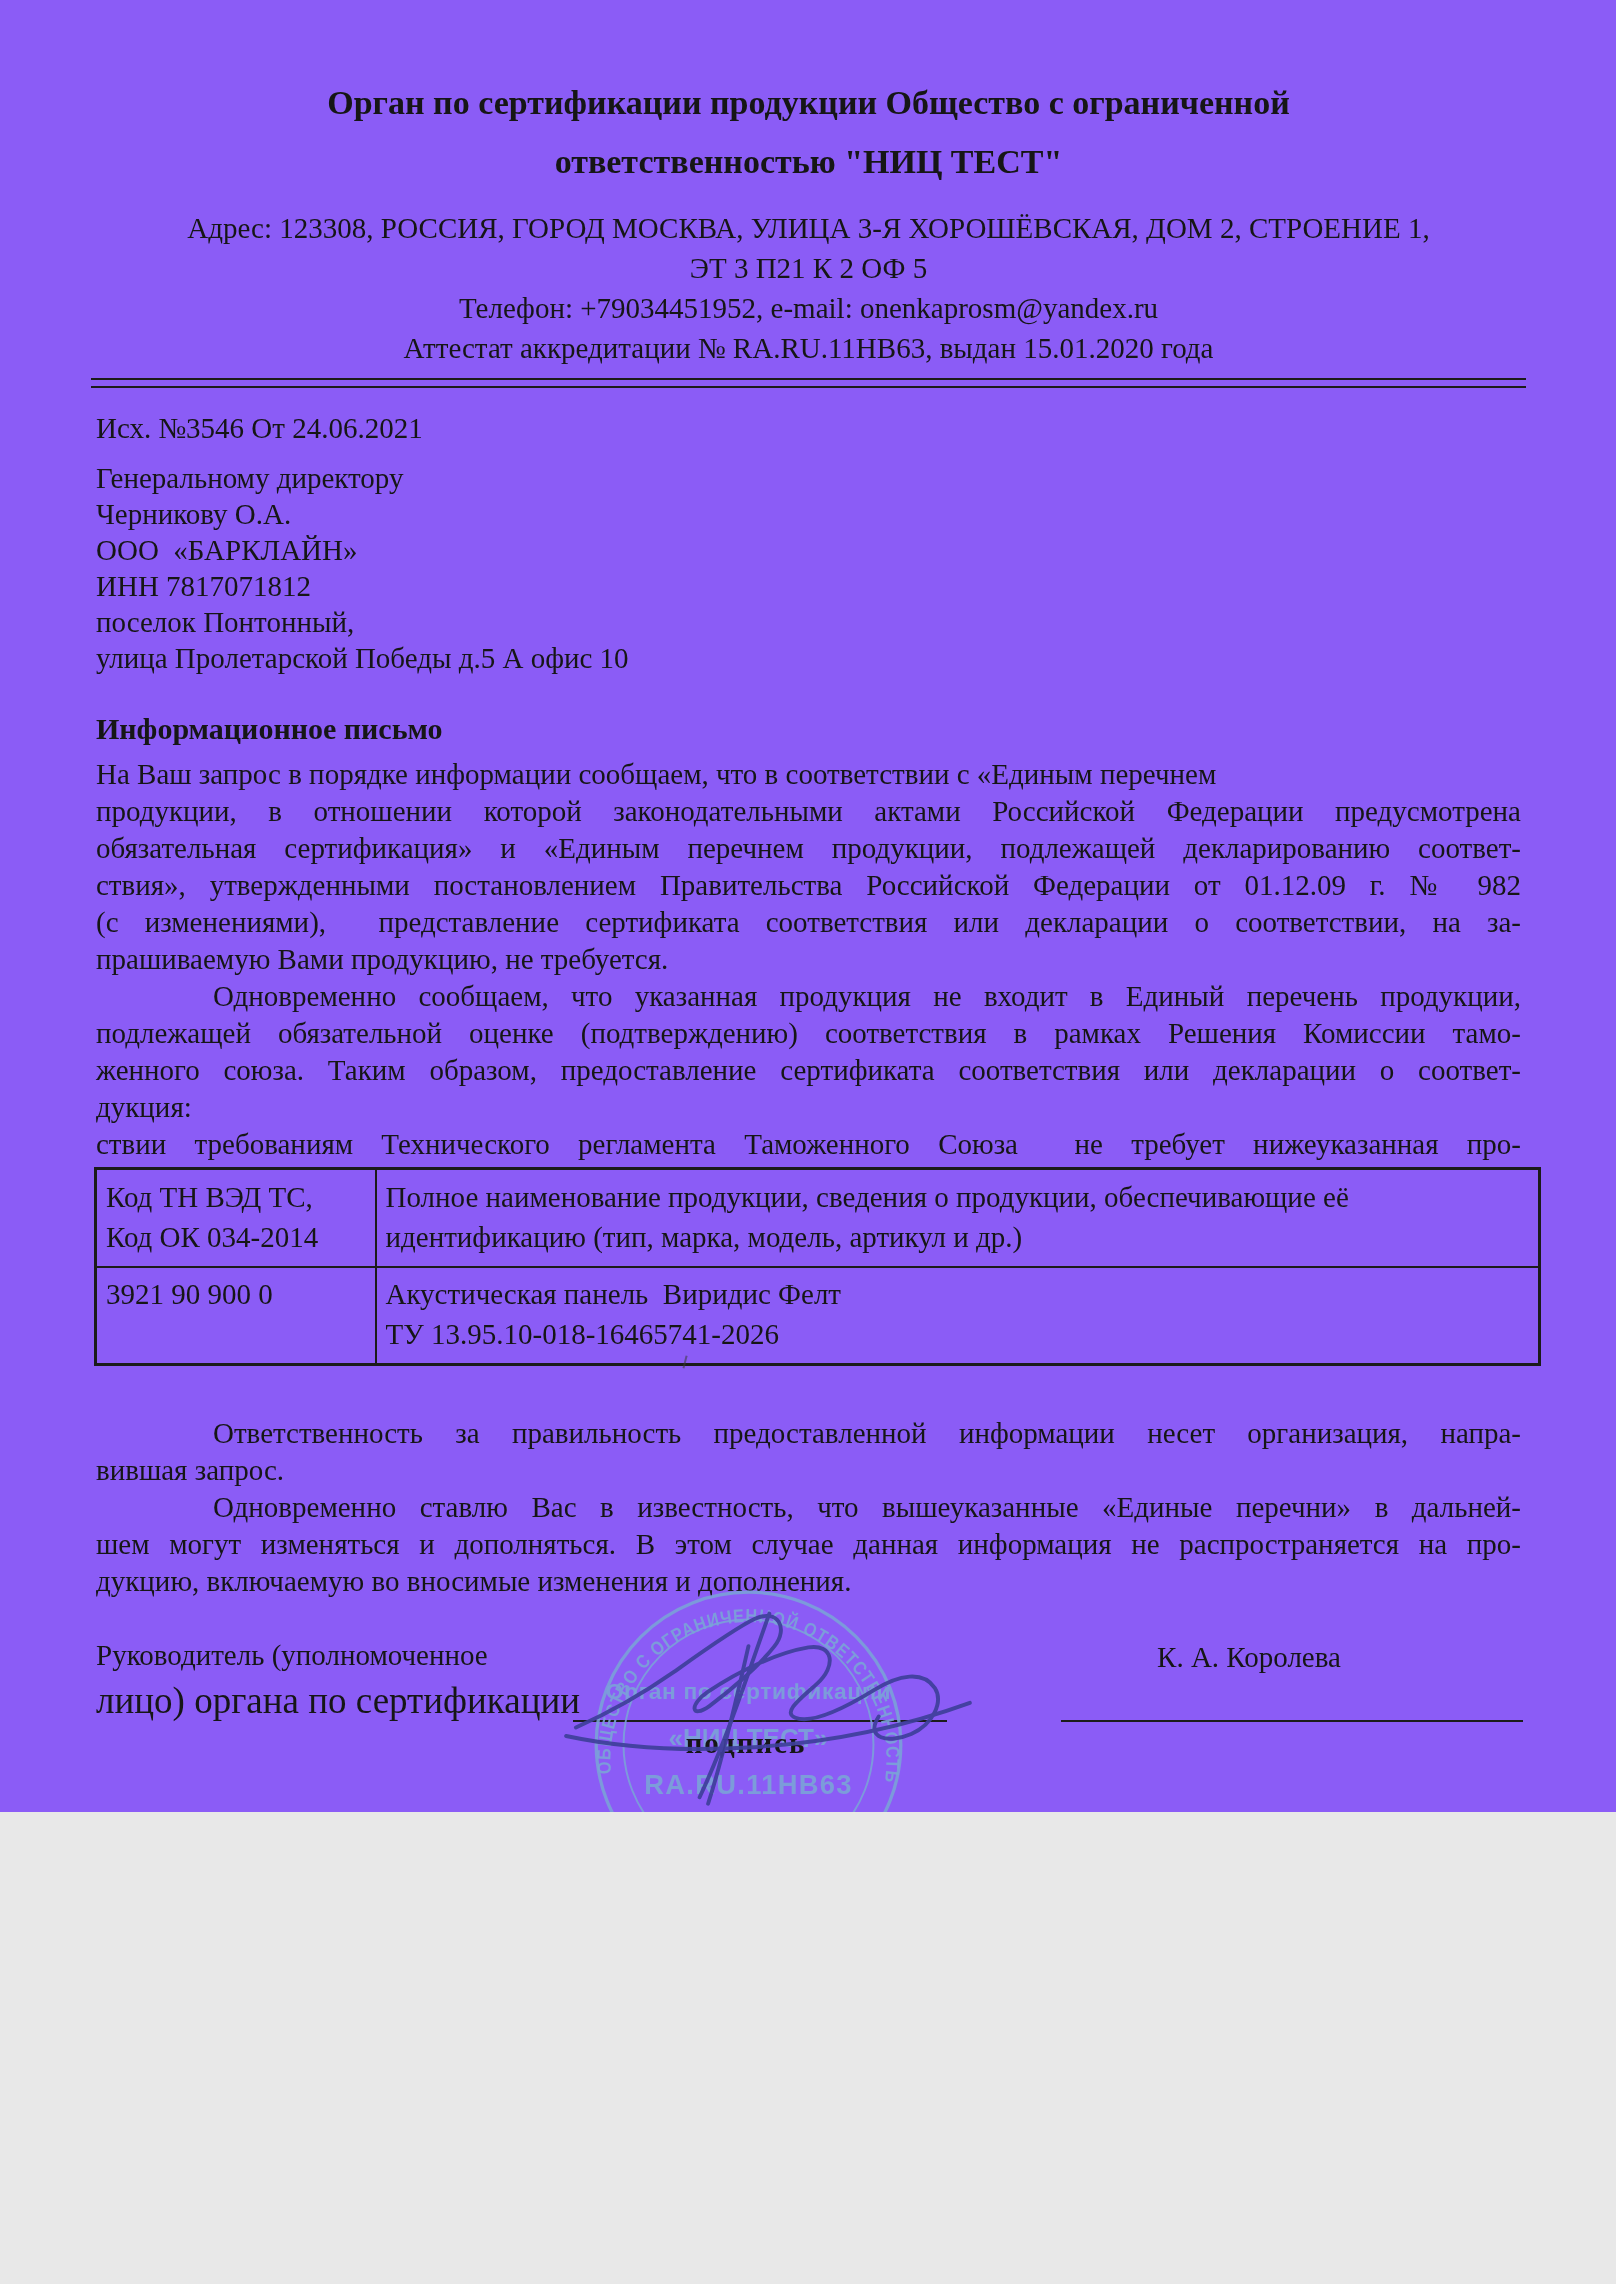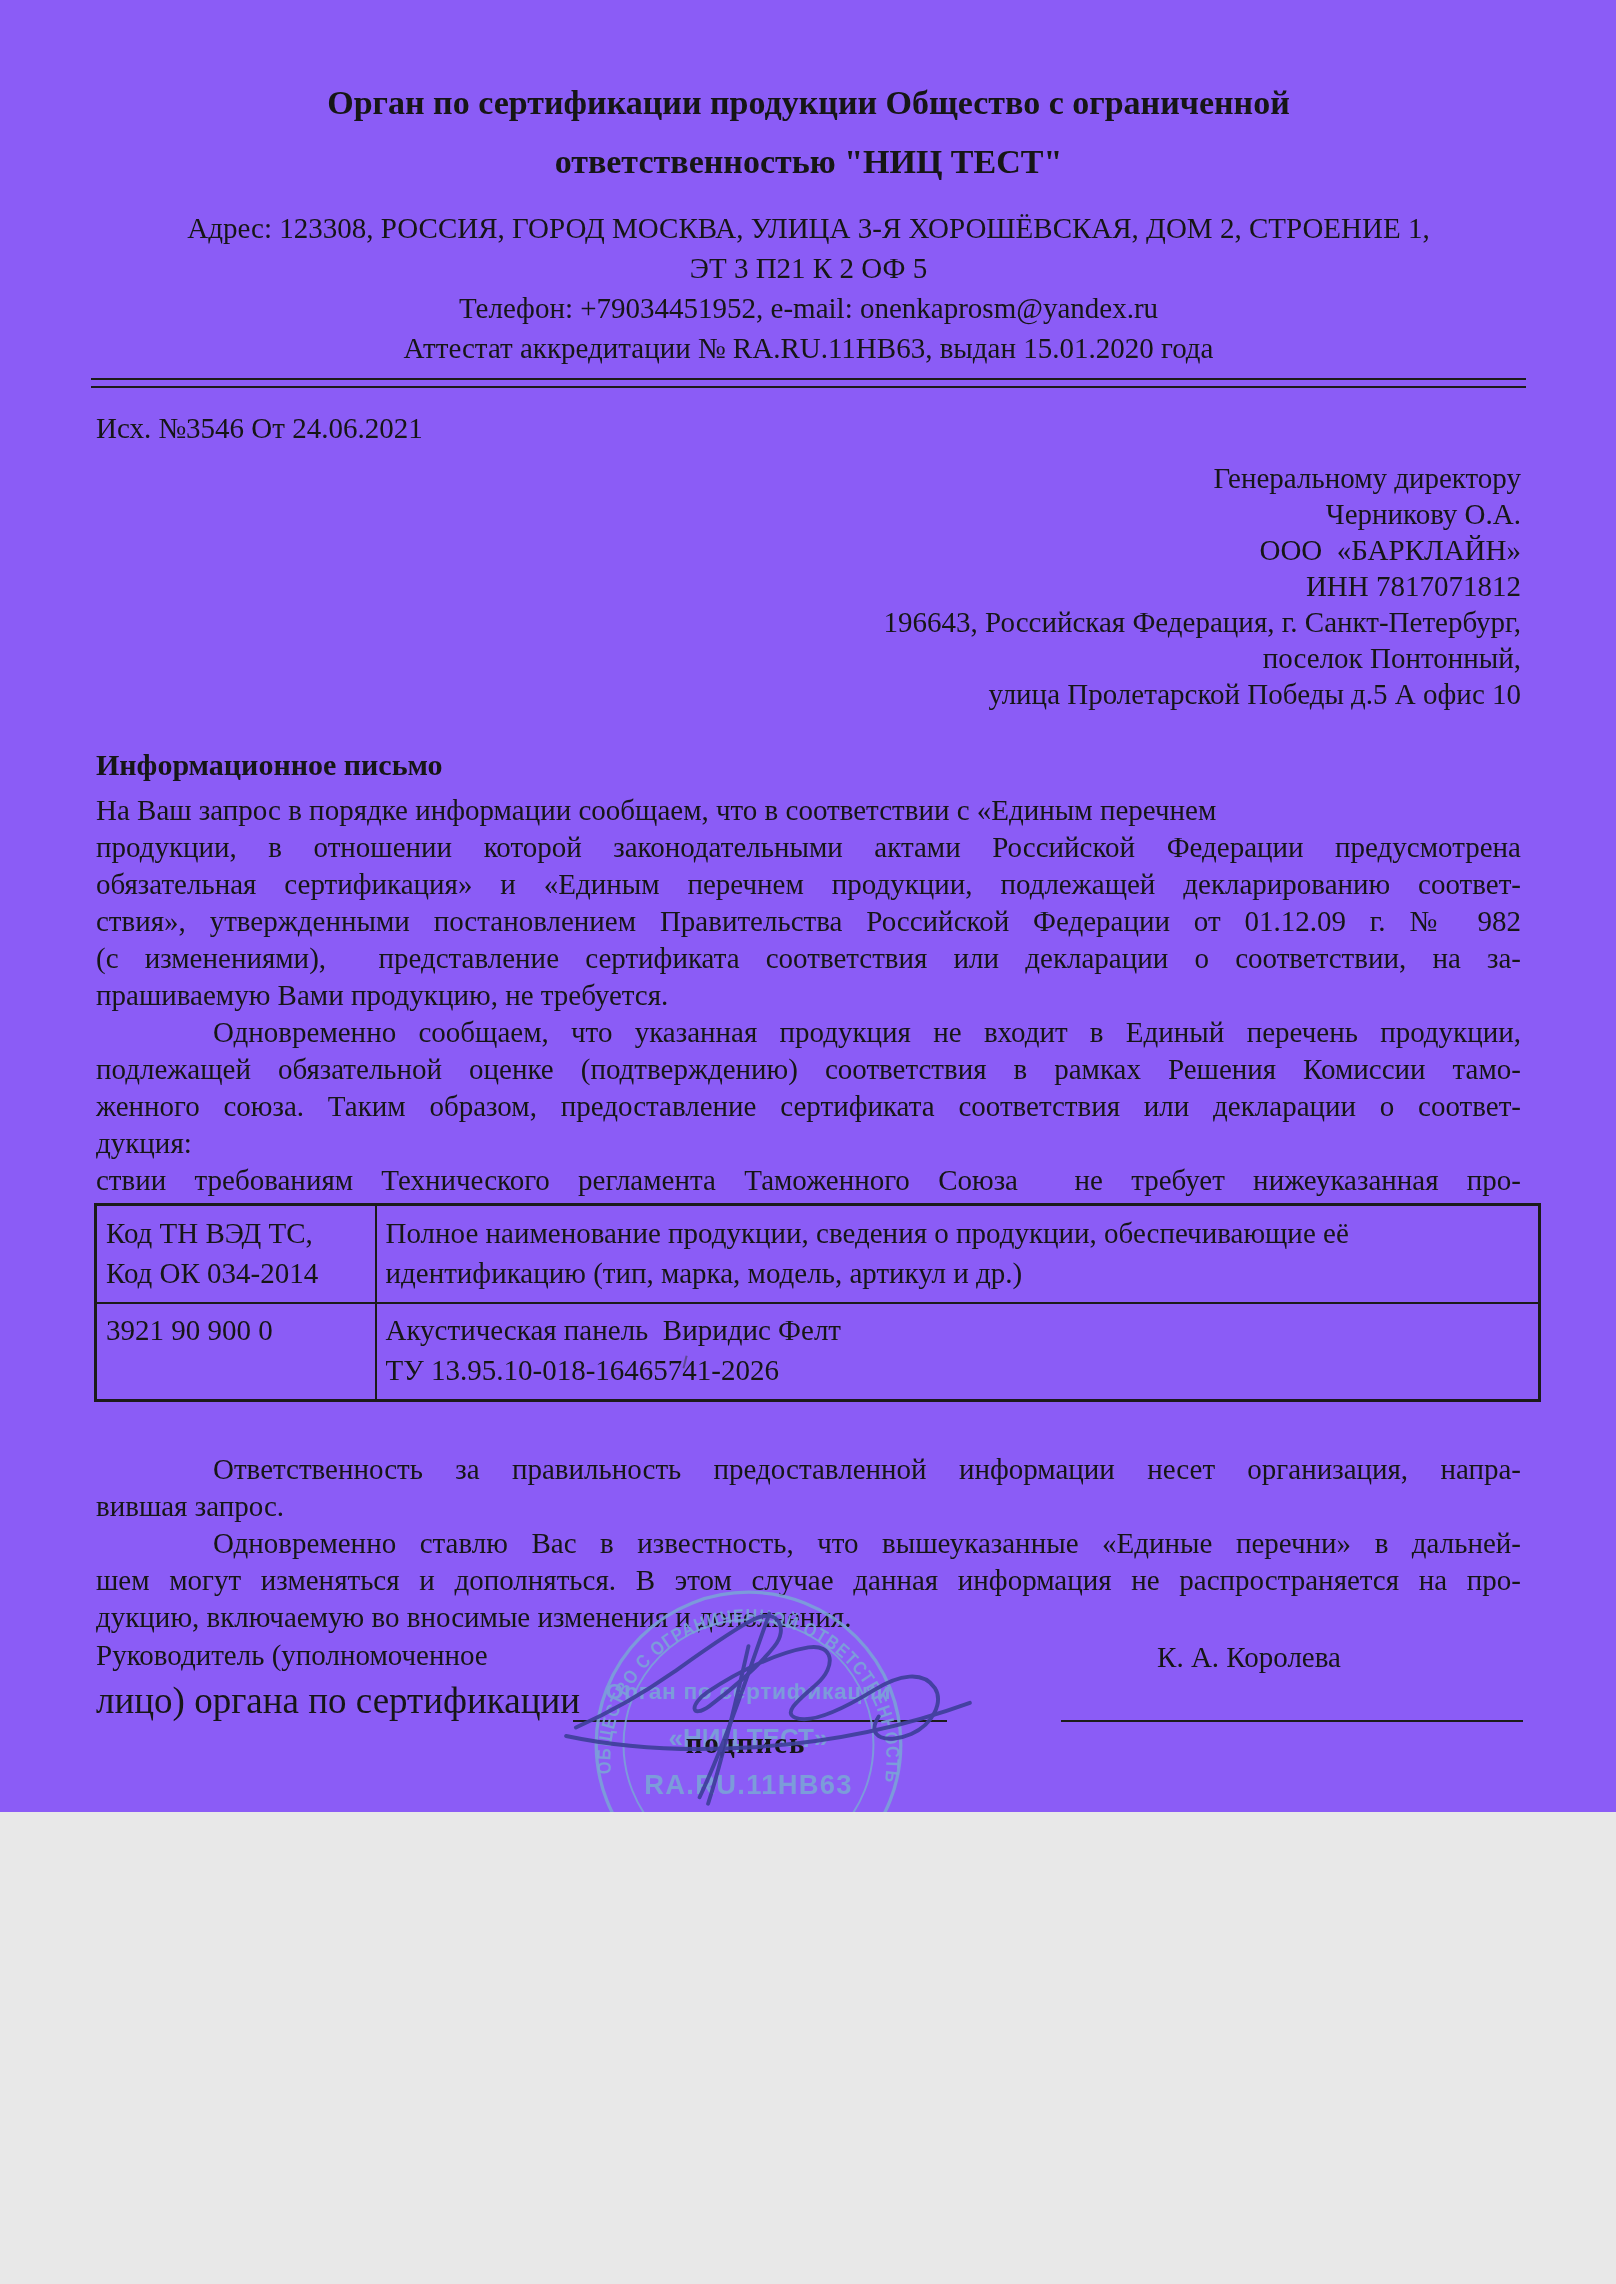--- a/index.html
+++ b/index.html
@@ -13,21 +13,21 @@
   .content { position:absolute; left:96px; right:96px; top:0; }
 
   .org-title { margin-top:73px; text-align:center; font-weight:bold; font-size:34px; line-height:59px; }
   .org-details { margin-top:17px; text-align:center; font-size:29px; line-height:40px; }
 
   .double-rule { margin-top:10.4px; margin-left:-5.2px; margin-right:-5.2px; height:5.9px;
                  border-top:2.6px solid #1b1b1b; border-bottom:2.6px solid #1b1b1b; }
 
   .ref-line { margin-top:22px; font-size:29px; line-height:37px; }
 
-  .recipient { margin-top:13px; text-align:right; font-size:29px; line-height:36px; }
+  .recipient { margin-top:13px; font-size:29px; line-height:36px; }
 
   .letter-heading { margin-top:34px; text-align:left; font-weight:bold; font-size:30px; line-height:37px; }
 
   .para { font-size:29px; line-height:37px; }
   .para.first { margin-top:9px; }
   .para.after-table { margin-top:49px; }
   .ln { min-height:37px; }
   .jl { text-align:justify; text-align-last:justify; }
   .ind { text-indent:117px; }
 
@@ -77,21 +77,20 @@
 
     <div class="double-rule"></div>
 
     <div class="ref-line">Исх. №3546 От 24.06.2021</div>
 
     <div class="recipient">
       <div>Генеральному директору</div>
       <div>Черникову О.А.</div>
       <div>ООО&nbsp; «БАРКЛАЙН»</div>
       <div>ИНН 7817071812</div>
-      <div>196643, Российская Федерация, г. Санкт-Петербург,</div>
       <div>поселок Понтонный,</div>
       <div>улица Пролетарской Победы д.5 А офис 10</div>
     </div>
 
     <div class="letter-heading">Информационное письмо</div>
 
     <div class="para first">
       <div class="ln">На Ваш запрос в порядке информации сообщаем, что в соответствии с «Единым перечнем</div>
       <div class="ln jl">продукции, в отношении которой законодательными актами Российской Федерации предусмотрена</div>
       <div class="ln jl">обязательная сертификация» и «Единым перечнем продукции, подлежащей декларированию соответ-</div>

